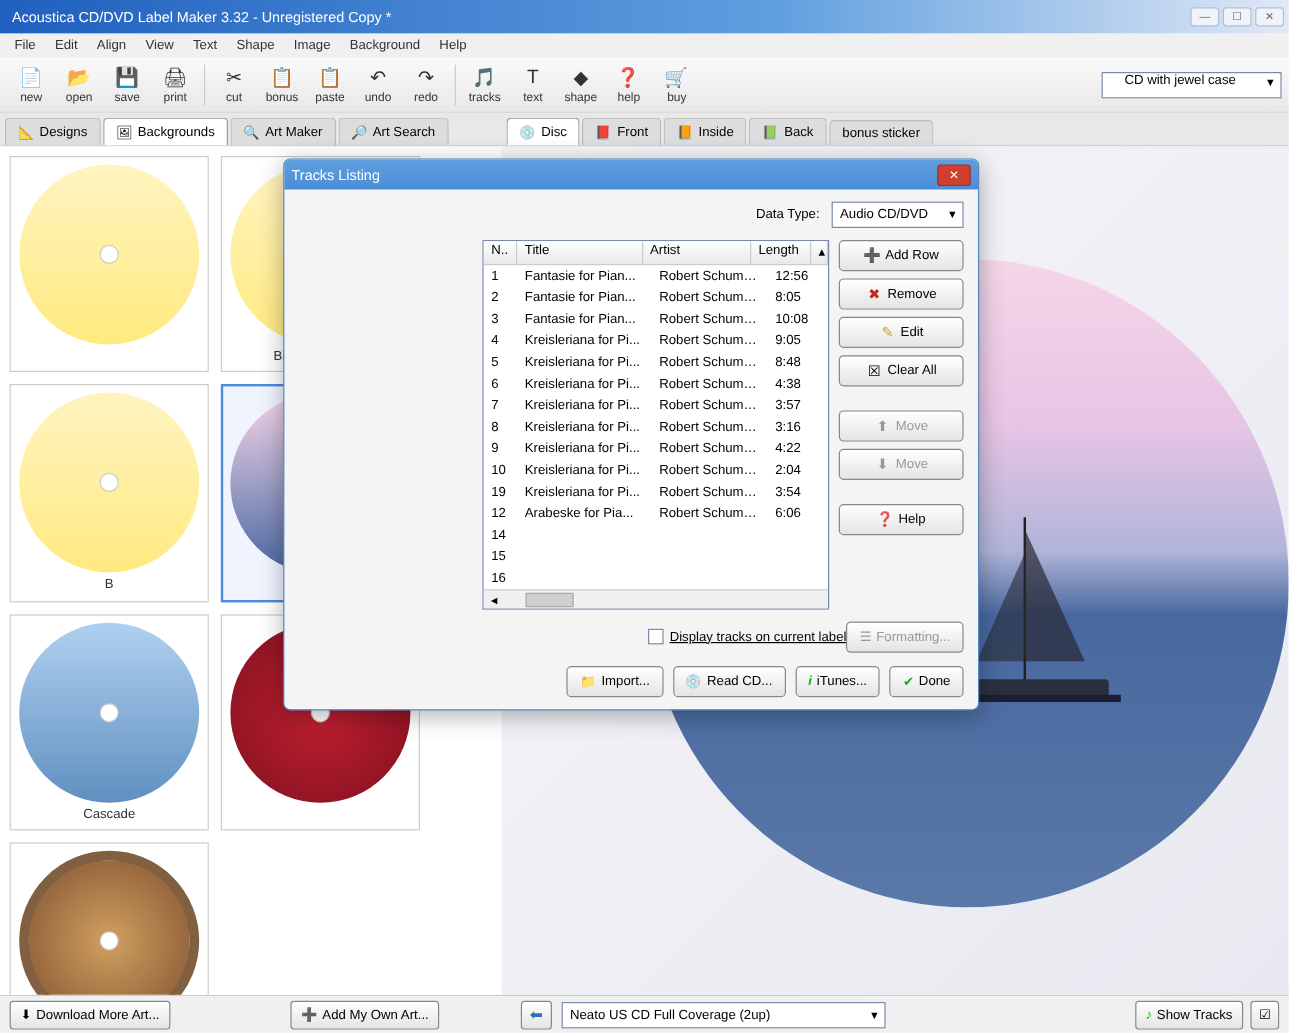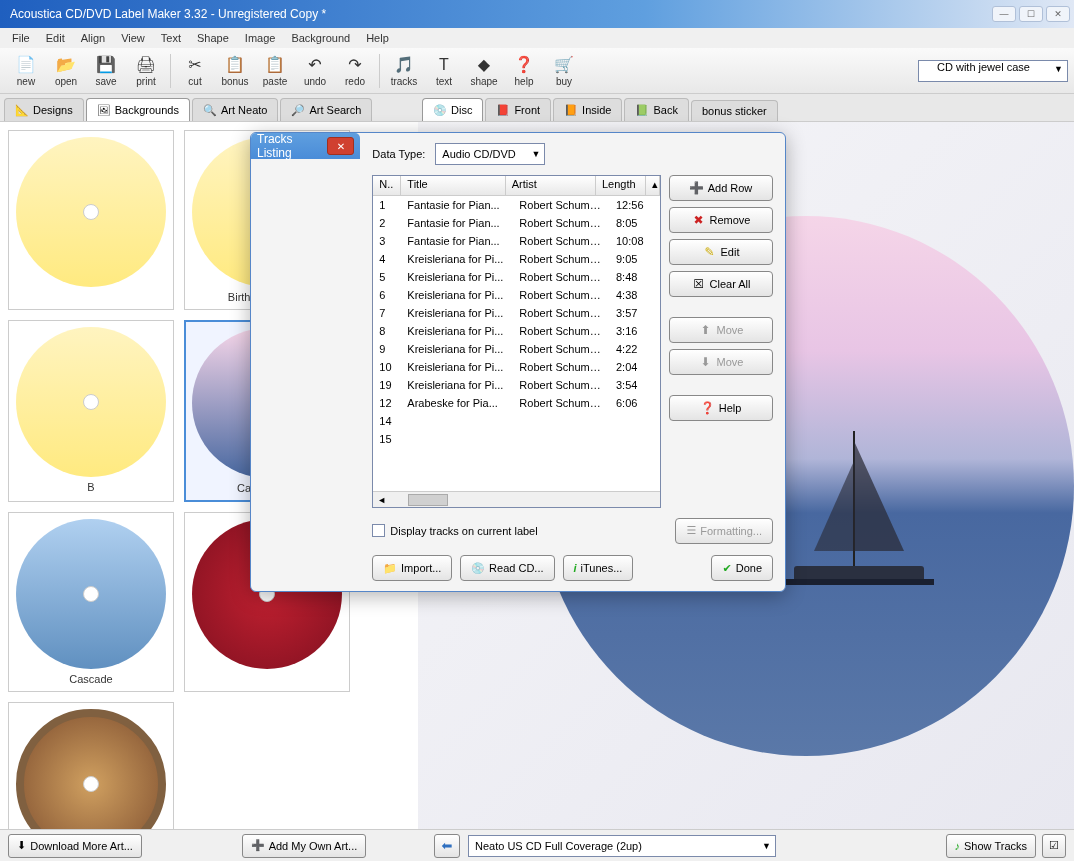--- a/index.html
+++ b/index.html
@@ -40,53 +40,53 @@
 .thumb-circle { width: 150px; height: 150px; border-radius: 50%; position: relative; }
 .thumb-label { font-size: 11px; margin-top: 4px; color: #333; }
 .hub { position: absolute; top: 50%; left: 50%; width: 16px; height: 16px; background: #fff; border-radius: 50%; transform: translate(-50%, -50%); border:1px solid #ccc; }
 
 
 .disc-preview { width: 540px; height: 540px; border-radius: 50%; background: linear-gradient(to bottom, #f5d5e8 0%, #e8c5e5 25%, #b0b5d8 45%, #4868a0 55%, #5a78a8 100%); position: relative; overflow: hidden; margin-left:120px; margin-top:20px; }
 .disc-preview .hub2 { position: absolute; top: 45%; left: 28%; width: 60px; height: 60px; background: #f0f0f5; border-radius: 50%; }
 .sailboat { position: absolute; top: 38%; left: 44%; }
 
 
-.dialog { position: absolute; top: 132px; left: 236px; width: 536px; height: 460px; background: #f4f4f4; border: 1px solid #5586c8; border-radius: 6px; box-shadow: 0 4px 20px rgba(0,0,0,0.3); display: flex; flex-direction: row; margin-left: 14px; }
+.dialog { position: absolute; top: 132px; left: 236px; width: 580px; height: 460px; background: #f4f4f4; border: 1px solid #5586c8; border-radius: 6px; box-shadow: 0 4px 20px rgba(0,0,0,0.3); display: flex; flex-direction: column; }
 .dialog-titlebar { height: 26px; background: linear-gradient(#5f9fdf, #4a8cd8); border-radius: 5px 5px 0 0; display: flex; align-items: center; padding: 0 6px; color: #fff; font-size: 12px; }
 .dialog-close { margin-left: auto; width: 28px; height: 18px; background: #d04030; border: 1px solid #a03020; border-radius: 3px; display: flex; align-items: center; justify-content: center; color: #fff; font-size: 10px; }
-.dialog-body { flex: 1; padding: 10px 12px; display: flex; flex-direction: column; }
+.dialog-body { flex: 1; padding: 10px 12px; display: flex; flex-direction: column; align-items: flex-end; }
 .data-type-row { display: flex; align-items: center; gap: 10px; font-size: 11px; margin-bottom: 10px; }
 .data-type-select { border: 1px solid #7b8aab; height: 22px; padding: 0 20px 0 6px; font-size: 11px; background: #fff; width: 110px; }
 .tracks-area { display: flex; gap: 8px; flex: 1; min-height: 0; }
 .tracks-table-wrap { flex: 1; border: 1px solid #7b8aab; background: #fff; overflow: hidden; display: flex; flex-direction: column; }
 .table-header { display: flex; background: linear-gradient(#fff,#e8e8e8); border-bottom: 1px solid #ccc; font-size: 11px; height: 20px; }
 .th { padding: 2px 6px; border-right: 1px solid #ccc; }
 .th-n { width: 28px; } .th-title { flex: 1.3; } .th-artist { flex: 1.1; } .th-len { width: 50px; }
 .table-body { flex: 1; overflow-y: auto; font-size: 11px; }
 .tr { display: flex; height: 18px; align-items: center; }
 .td { padding: 1px 6px; white-space: nowrap; overflow: hidden; text-overflow: ellipsis; }
 .td-n { width: 28px; } .td-title { flex: 1.3; } .td-artist { flex: 1.1; } .td-len { width: 50px; }
 .table-scroll { height: 16px; background: #f0f0f0; border-top: 1px solid #ccc; display: flex; align-items: center; }
 .scroll-thumb { width: 40px; height: 12px; background: #d0d0d0; border: 1px solid #aaa; margin-left: 18px; }
 
 .side-buttons { width: 104px; display: flex; flex-direction: column; gap: 6px; }
 .dlg-btn { height: 26px; border: 1px solid #888; border-radius: 4px; background: linear-gradient(#fff,#e4e4e4); font-size: 11px; display: flex; align-items: center; justify-content: center; gap: 4px; padding: 0 4px; }
 .dlg-btn.disabled { color: #999; }
 .dlg-btn .bicon { width: 14px; height: 14px; display: flex; align-items: center; justify-content: center; font-size: 12px; }
 
-.dialog-checkbox { font-size: 11px; display: flex; align-items: center; gap: 5px; margin: 8px 0; }
+.dialog-checkbox { font-size: 11px; display: flex; align-items: center; gap: 5px; margin: 8px 0; text-decoration: underline; }
 .chk { width: 13px; height: 13px; border: 1px solid #7b8aab; background: #fff; }
 .dialog-bottom { display: flex; gap: 8px; align-items: center; }
 .dlg-btn2 { height: 26px; border: 1px solid #888; border-radius: 4px; background: linear-gradient(#fff,#e4e4e4); font-size: 11px; display: flex; align-items: center; justify-content: center; gap: 4px; padding: 0 10px; }
 
 
 .bottom-bar { height: 32px; background: #f0f0f0; border-top: 1px solid #ccc; display: flex; align-items: center; padding: 0 8px; gap: 8px; }
 .bottom-left { width: 418px; display: flex; gap: 100px; }
 .bottom-btn { height: 24px; border: 1px solid #888; border-radius: 3px; background: linear-gradient(#fff,#e4e4e4); font-size: 11px; display: flex; align-items: center; padding: 0 8px; gap: 4px; }
-.paper-select { border: 1px solid #7b8aab; height: 22px; font-size: 11px; padding: 0 20px 0 6px; background: #fff; width: 308px; }
+.paper-select { border: 1px solid #7b8aab; height: 22px; font-size: 11px; padding: 0 20px 0 6px; background: #fff; width: 270px; }
 .nav-arrow { width: 26px; height: 24px; border: 1px solid #888; border-radius: 3px; background: linear-gradient(#fff,#e4e4e4); display: flex; align-items: center; justify-content: center; font-size: 13px; color: #3070c0; }
 
 .thumb-baseball { background: radial-gradient(circle, #fff 55%, #f0f0f0); }
 .thumb-birthday { background: linear-gradient(#fff4c0, #ffea80); }
 .thumb-cascade { background: linear-gradient(#b0d0f0, #6090c0); }
 .thumb-catamarans { background: linear-gradient(#f5d5e8, #4868a0); }
 .thumb-cherries { background: radial-gradient(circle, #c02030, #801020); }
 .thumb-desert { background: radial-gradient(circle, #d0a060, #805030); border: 8px solid #806040; }
 </style>
 </head>
@@ -185,21 +185,21 @@
       <div class="tab">
         <span class="tab-icon">📐</span>
         <span>Designs</span>
       </div>
       <div class="tab active">
         <span class="tab-icon">🖼</span>
         <span>Backgrounds</span>
       </div>
       <div class="tab">
         <span class="tab-icon">🔍</span>
-        <span>Art Neato</span>
+        <span>Art Maker</span>
       </div>
       <div class="tab">
         <span class="tab-icon">🔎</span>
         <span>Art Search</span>
       </div>
     </div>
   <div class="tabstrip" style="flex:1;" id="right-tabs">
       <div class="tab active">
         <span class="tab-icon">💿</span>
         <span>Disc</span>
@@ -408,20 +408,26 @@
               <div class="td td-title"></div>
               <div class="td td-artist"></div>
               <div class="td td-len"></div>
             </div>
             <div class="tr">
               <div class="td td-n">15</div>
               <div class="td td-title"></div>
               <div class="td td-artist"></div>
               <div class="td td-len"></div>
             </div>
+            <div class="tr">
+              <div class="td td-n">16</div>
+              <div class="td td-title"></div>
+              <div class="td td-artist"></div>
+              <div class="td td-len"></div>
+            </div>
           </div>
         <div class="table-scroll">
           <span style="font-size:9px;padding:0 4px;">◄</span>
           <div class="scroll-thumb"></div>
         </div>
       </div>
       <div class="side-buttons">
         <div class="dlg-btn">
             <span class="bicon" style="color:#2a2">➕</span>
             <span>Add Row</span>

